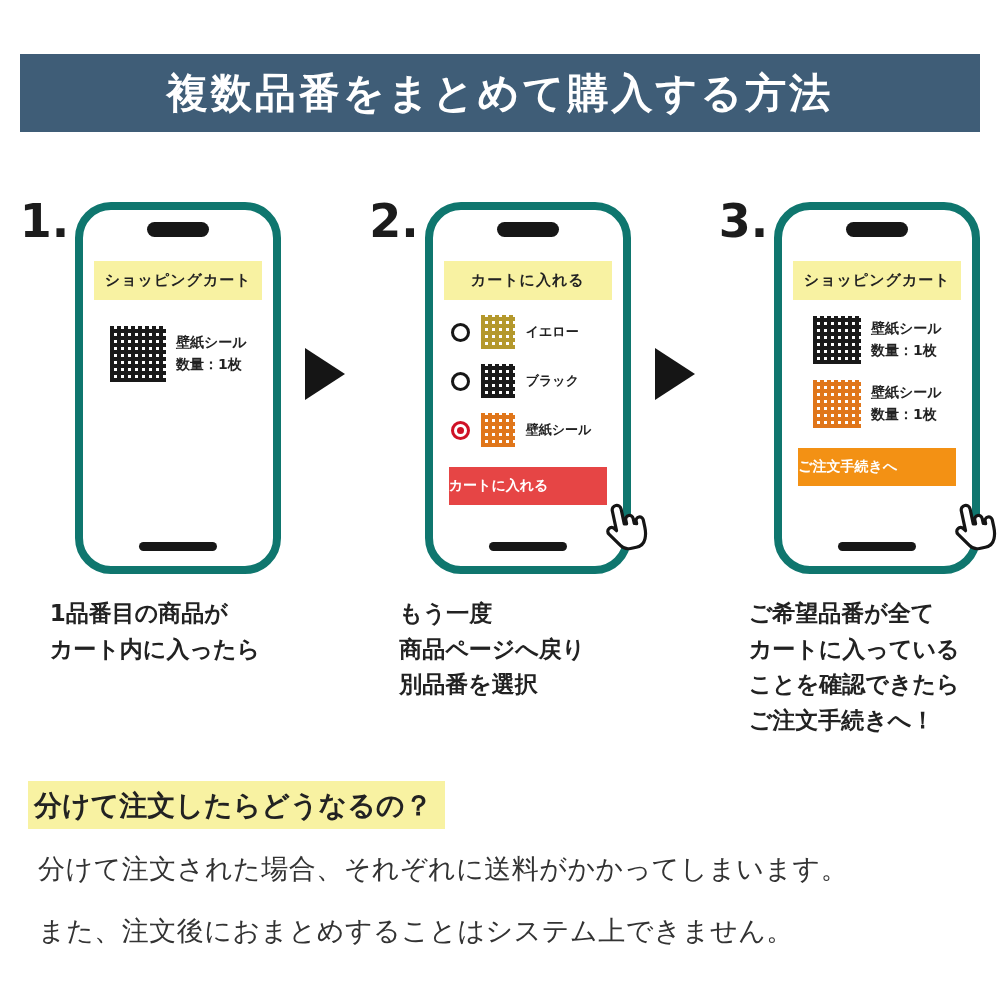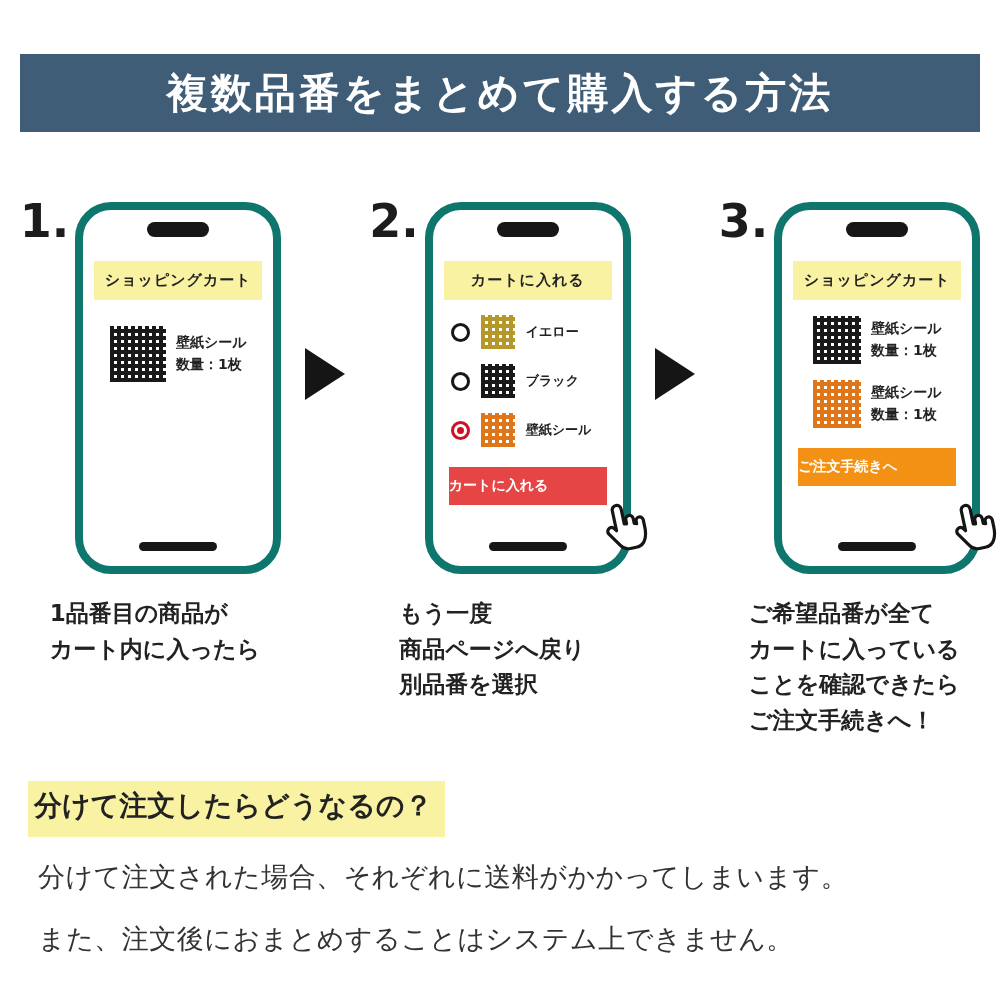--- a/index.html
+++ b/index.html
@@ -95,21 +95,21 @@
   .hand { position:absolute; right:-30px; bottom:4px; transform:rotate(-12deg); }
 
   
   .caption {
     margin:22px 0 0 30px; font-size:23px; font-weight:700;
     line-height:1.55; white-space:pre-line; color:#222;
   }
 
   
   .footer { margin-top:42px; padding-left:28px; }
-  .footer-heading { display:inline-block; background:#f8f2a2; padding:6px 12px 12px 6px;
+  .footer-heading { display:inline-block; background:#f8f2a2; padding:6px 12px 4px 6px;
     font-size:28px; font-weight:700; color:#222; }
   .footer p { margin:18px 0 0 10px; font-size:27px; font-weight:400;
     color:#333; line-height:1.65; letter-spacing:0.5px; }
 </style>
 </head>
 <body>
 
 <div class="header">
   <span class="header-title">複数品番をまとめて購入する方法</span>
 </div>

